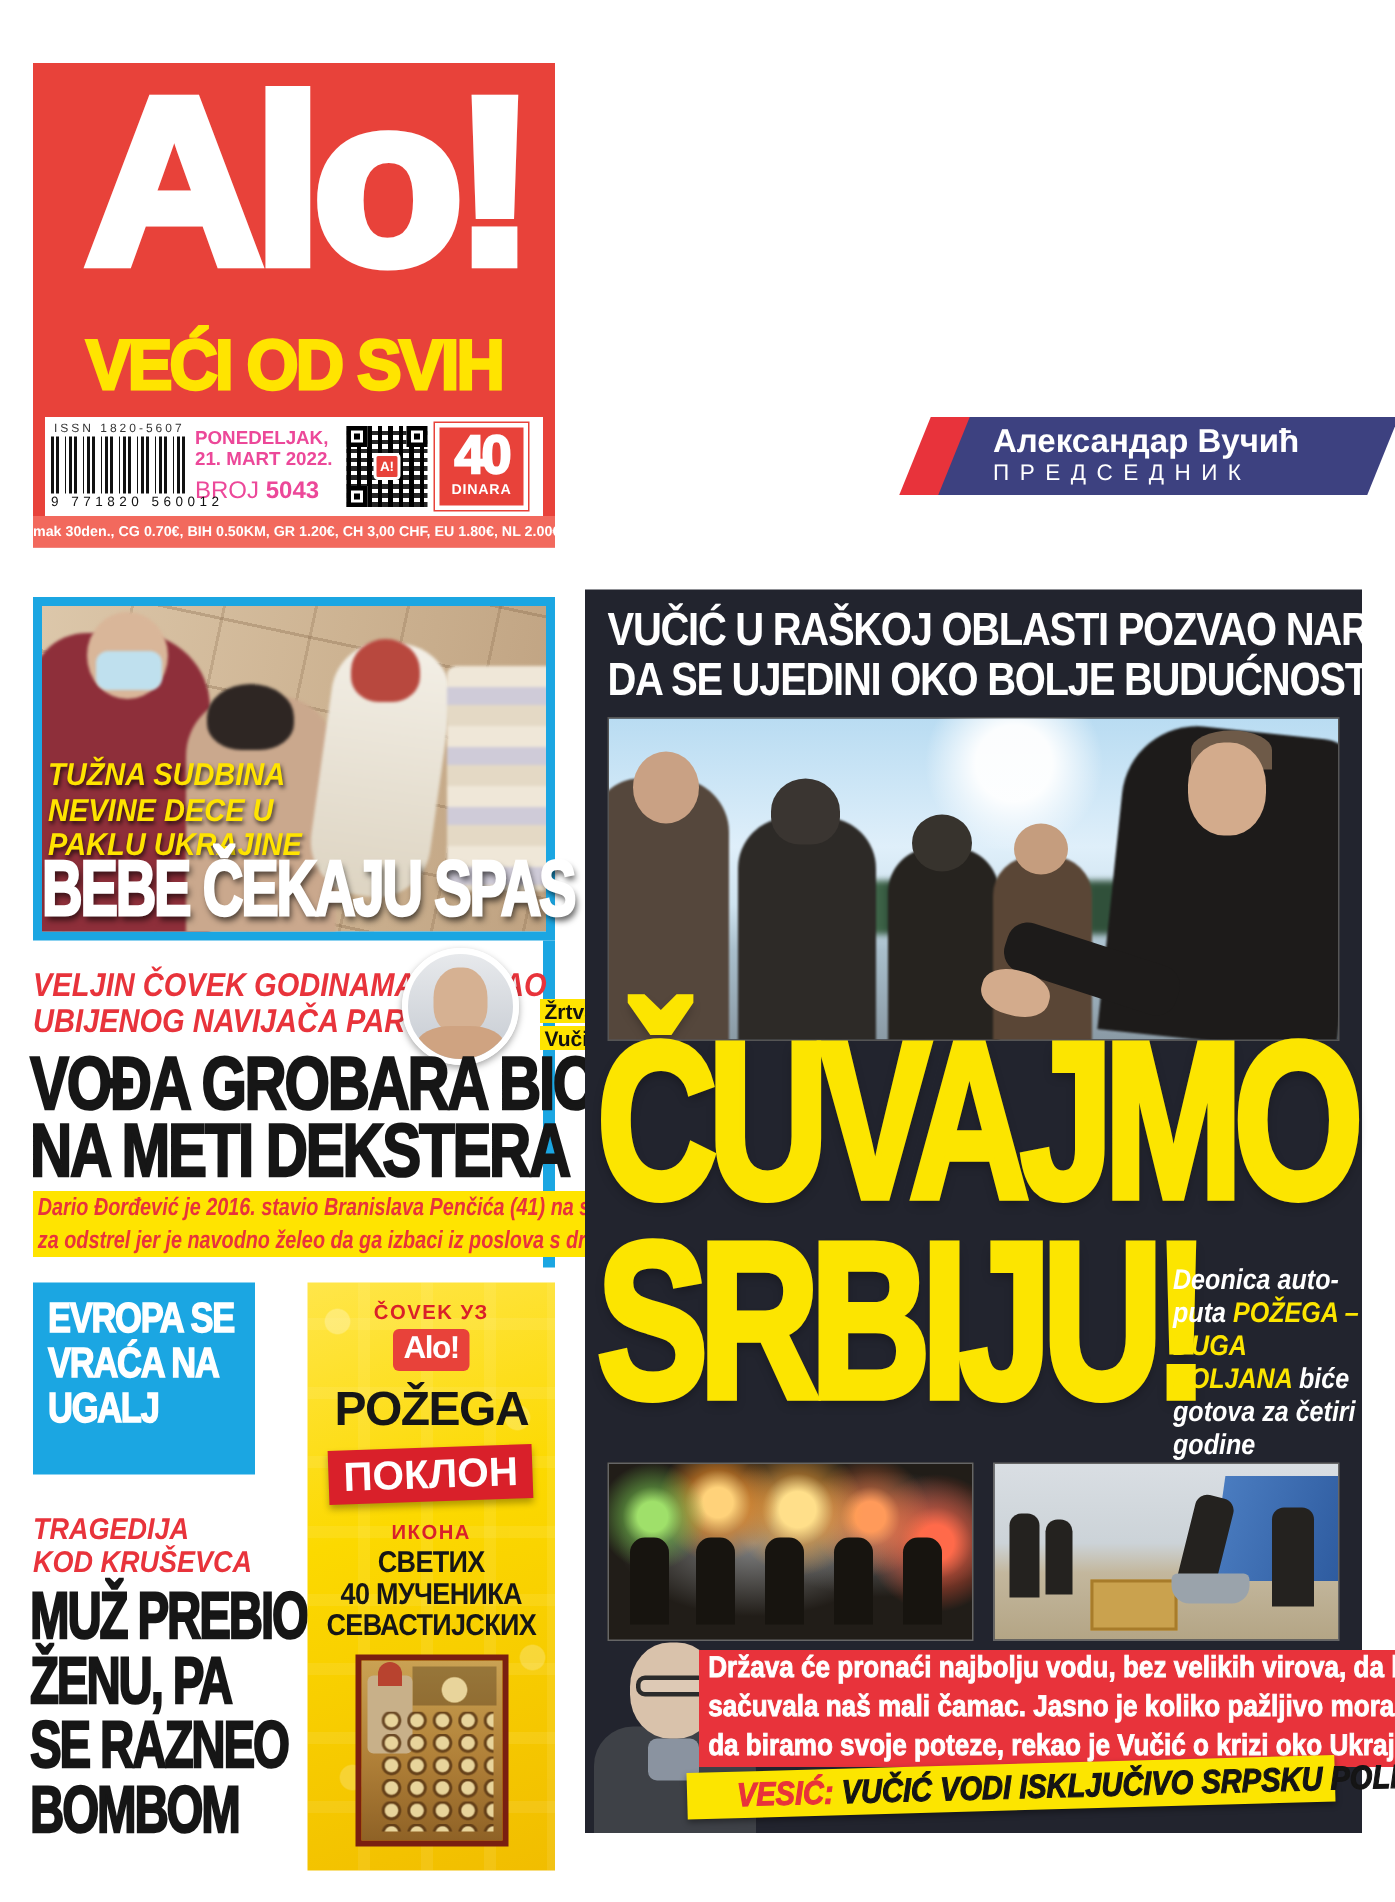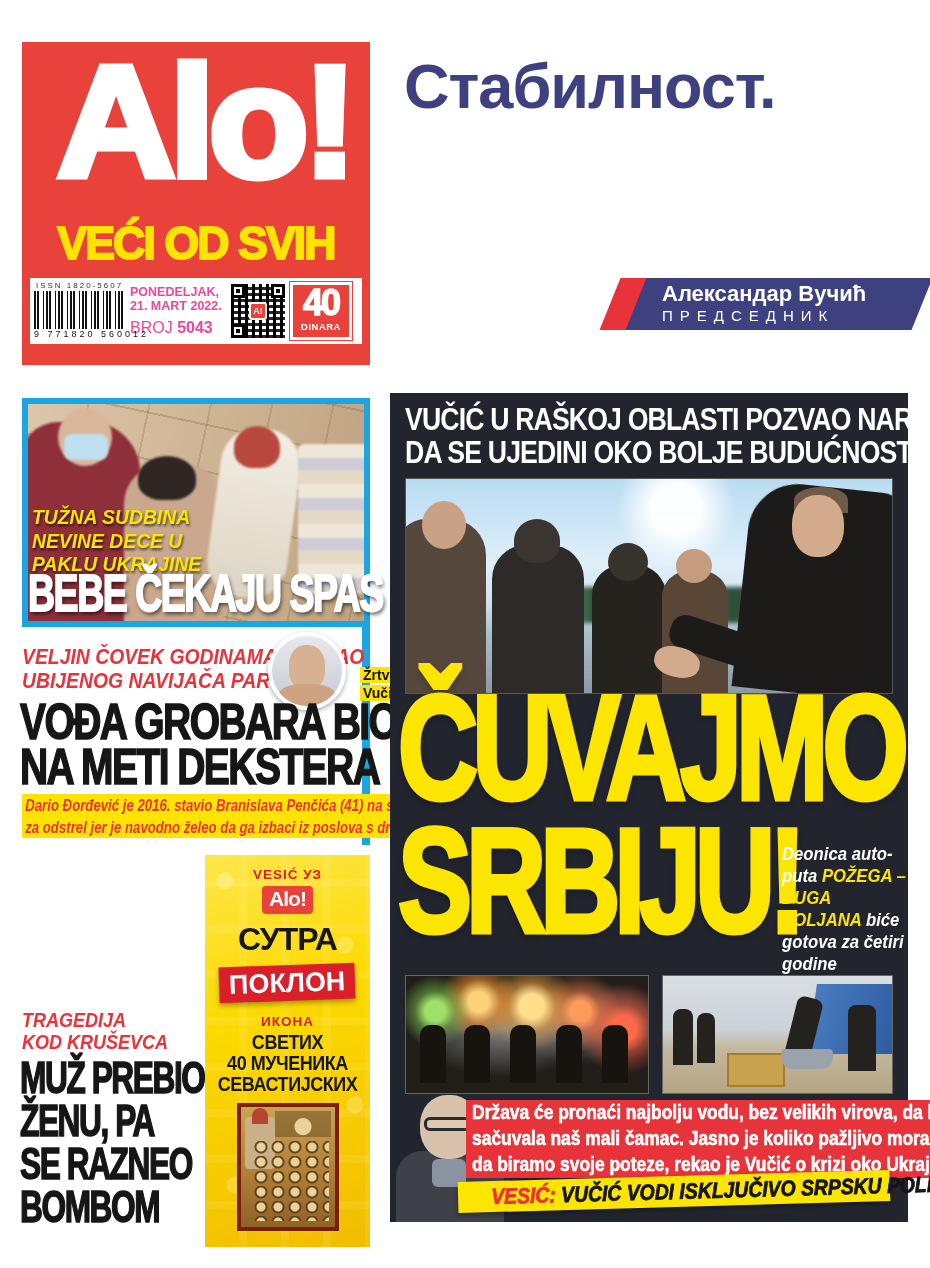--- a/index.html
+++ b/index.html
@@ -246,24 +246,24 @@
         <div class="finder" style="left:0;top:0;"></div>
         <div class="finder" style="right:0;top:0;"></div>
         <div class="finder" style="left:0;bottom:0;"></div>
         <div id="qr-badge">A!</div>
       </div>
       <div id="price-box">
         <div id="price-value">40</div>
         <div id="price-unit">DINARA</div>
       </div>
     </div>
+    <div id="ticker" class="abs">mak 30den., CG 0.70€, BIH 0.50KM, GR 1.20€, CH 3,00 CHF, EU 1.80€, NL 2.00€</div>
   </div>
 
   <div id="campaign" class="abs">
-    <div class="camp-line" id="camp-line2" style="color: rgb(61, 65, 128);">Стабилност.</div>
   </div>
   <div id="camp-banner" class="abs">
     <div id="camp-banner-red"></div>
     <div id="camp-banner-bg"></div>
     <div id="camp-banner-text">
       <div id="camp-candidate">Александар Вучић</div>
       <div id="camp-office">ПРЕДСЕДНИК</div>
     </div>
   </div>
 
@@ -301,37 +301,44 @@
   </div>
   <div id="dekster-headline" class="abs">
     <div>VOĐA GROBARA BIO</div>
     <div>NA METI DEKSTERA</div>
   </div>
   <div id="dekster-deck" class="abs">
     <div class="deck-line"><span>Dario Đorđević je 2016. stavio Branislava Penčića (41) na spisak</span></div>
     <div class="deck-line"><span>za odstrel jer je navodno želeo da ga izbaci iz poslova s drogom</span></div>
   </div>
 
+  <div id="coal-box" class="abs">
+    <div id="coal-text">
+      <div>EVROPA SE</div>
+      <div>VRAĆA NA</div>
+      <div>UGALJ</div>
+    </div>
+  </div>
 
   <div id="krusevac-kicker" class="abs">
     <div>TRAGEDIJA</div>
     <div>KOD KRUŠEVCA</div>
   </div>
   <div id="krusevac-headline" class="abs">
     <div>MUŽ PREBIO</div>
     <div>ŽENU, PA</div>
     <div>SE RAZNEO</div>
     <div>BOMBOM</div>
   </div>
 
   <div id="promo" class="abs">
     <div id="promo-pattern"></div>
-    <div id="promo-onlywith">VESIĆ УЗ</div>
+    <div id="promo-onlywith">ČOVEK УЗ</div>
     <div><span id="promo-brand">Alo!</span></div>
-    <div id="promo-tomorrow">СУТРА</div>
+    <div id="promo-tomorrow">POŽEGA</div>
     <div><span id="promo-gift">ПОКЛОН</span></div>
     <div id="promo-itemtype">ИКОНА</div>
     <div id="promo-itemname">
       <div>СВЕТИХ</div>
       <div>40 МУЧЕНИКА</div>
       <div>СЕВАСТИЈСКИХ</div>
     </div>
     <div id="promo-icon">
       <div id="icon-sky"></div>
       <div id="icon-dome"></div>

